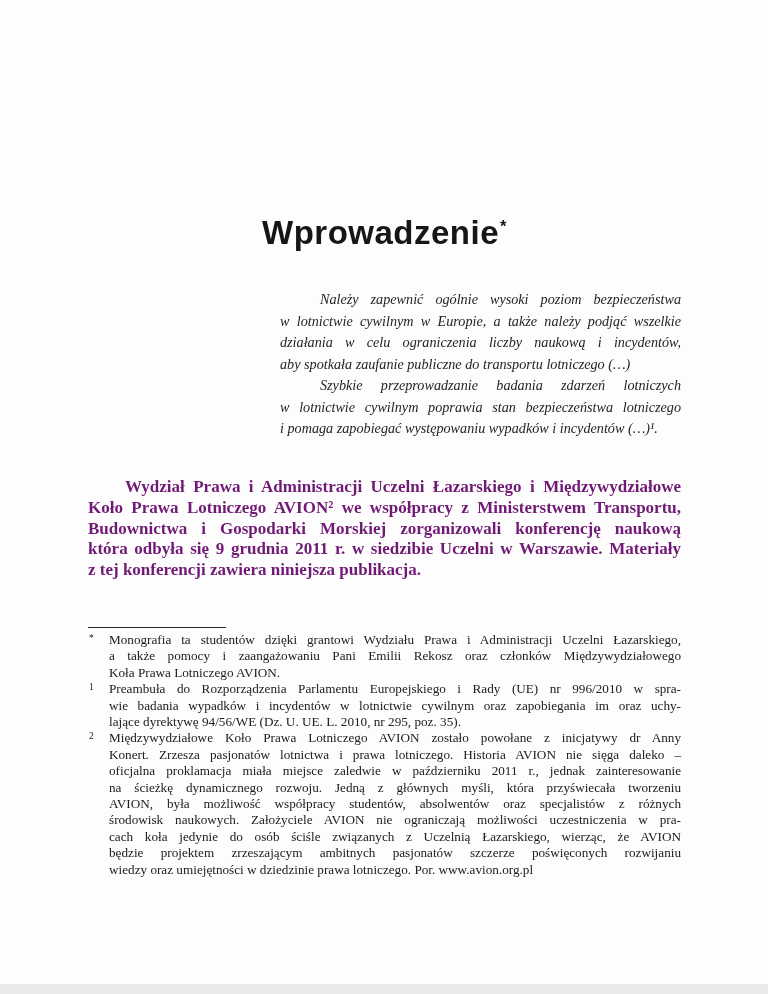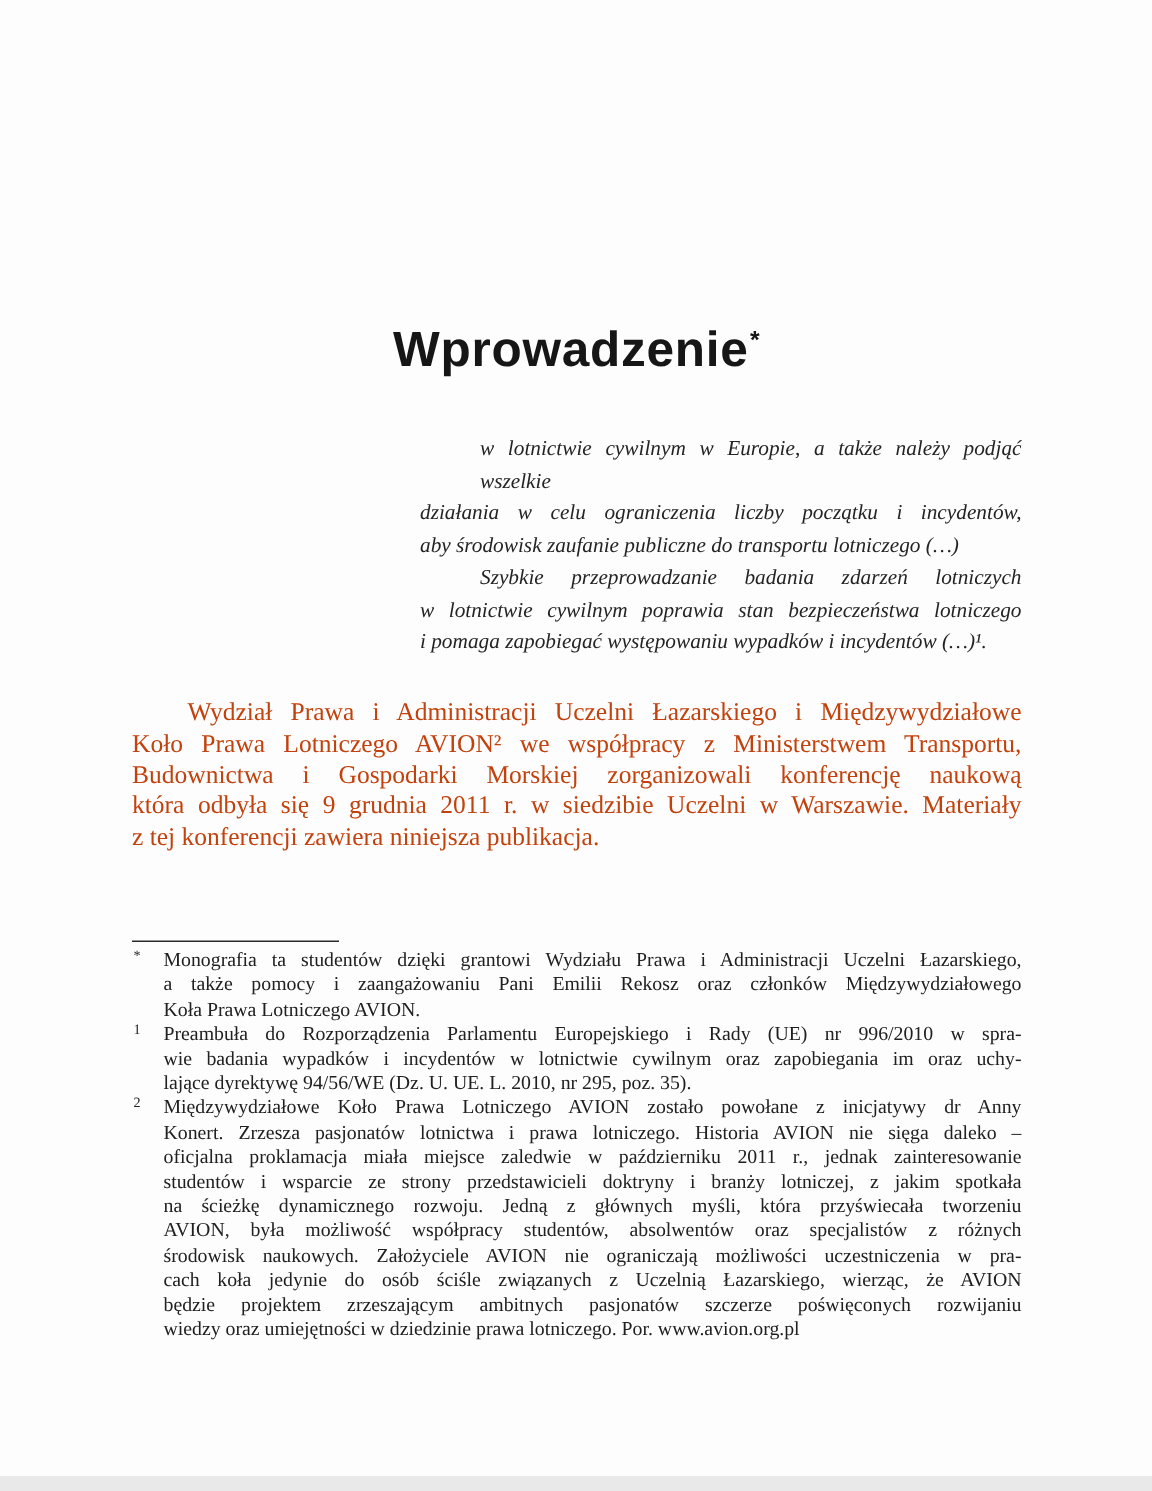--- a/index.html
+++ b/index.html
@@ -37,24 +37,25 @@
     top: 289px; left: 280px; width: 401px;
     font-style: italic;
     font-size: 14.2px;
     line-height: 21.5px;
     color: #242424;
   }
   .quote .lines .line:first-child { padding-left: 40px; }
   
   .body-para {
     position: absolute;
-    top: 465px; left: 88px; width: 593px;
+    top: 477px; left: 88px; width: 593px;
     font-size: 17px;
     line-height: 20.8px;
-    color: #c2410c;
+    color: #701a75;
+    font-weight: bold;
   }
   .body-para .lines .line:first-child { padding-left: 37px; }
   
   .footnote-rule {
     position: absolute;
     top: 627px; left: 88px; width: 138px;
     border: 0; border-top: 1.4px solid #2a2a2a;
     margin: 0;
   }
   
@@ -79,23 +80,24 @@
 </style>
 </head>
 <body>
 
 <div class="page">
 
   <h1 class="title"><span>Wprowadzenie</span><span class="title-marker">*</span></h1>
 
   <div class="quote">
     <div class="lines">
+        <div class="line">Należy zapewnić ogólnie wysoki poziom bezpieczeństwa</div>
         <div class="line">w lotnictwie cywilnym w Europie, a także należy podjąć wszelkie</div>
-        <div class="line">działania w celu ograniczenia liczby początku i incydentów,</div>
-        <div class="line last">aby środowisk zaufanie publiczne do transportu lotniczego (…)</div>
+        <div class="line">działania w celu ograniczenia liczby naukową i incydentów,</div>
+        <div class="line last">aby spotkała zaufanie publiczne do transportu lotniczego (…)</div>
       </div>
     <div class="lines">
         <div class="line">Szybkie przeprowadzanie badania zdarzeń lotniczych</div>
         <div class="line">w lotnictwie cywilnym poprawia stan bezpieczeństwa lotniczego</div>
         <div class="line last">i pomaga zapobiegać występowaniu wypadków i incydentów (…)¹.</div>
       </div>
   </div>
 
   <div class="body-para">
     <div class="lines">
@@ -128,21 +130,20 @@
           <div class="line last">lające dyrektywę 94/56/WE (Dz. U. UE. L. 2010, nr 295, poz. 35).</div>
         </div>
     </div>
 
     <div class="footnote">
       <span class="fn-marker">2</span>
       <div class="lines">
           <div class="line">Międzywydziałowe Koło Prawa Lotniczego AVION zostało powołane z inicjatywy dr Anny</div>
           <div class="line">Konert. Zrzesza pasjonatów lotnictwa i prawa lotniczego. Historia AVION nie sięga daleko –</div>
           <div class="line">oficjalna proklamacja miała miejsce zaledwie w październiku 2011 r., jednak zainteresowanie</div>
-          <div class="line">studentów i wsparcie ze strony przedstawicieli doktryny i branży lotniczej, z jakim spotkała</div>
           <div class="line">na ścieżkę dynamicznego rozwoju. Jedną z głównych myśli, która przyświecała tworzeniu</div>
           <div class="line">AVION, była możliwość współpracy studentów, absolwentów oraz specjalistów z różnych</div>
           <div class="line">środowisk naukowych. Założyciele AVION nie ograniczają możliwości uczestniczenia w pra-</div>
           <div class="line">cach koła jedynie do osób ściśle związanych z Uczelnią Łazarskiego, wierząc, że AVION</div>
           <div class="line">będzie projektem zrzeszającym ambitnych pasjonatów szczerze poświęconych rozwijaniu</div>
           <div class="line last">wiedzy oraz umiejętności w dziedzinie prawa lotniczego. Por. www.avion.org.pl</div>
         </div>
     </div>
 
   </div>

